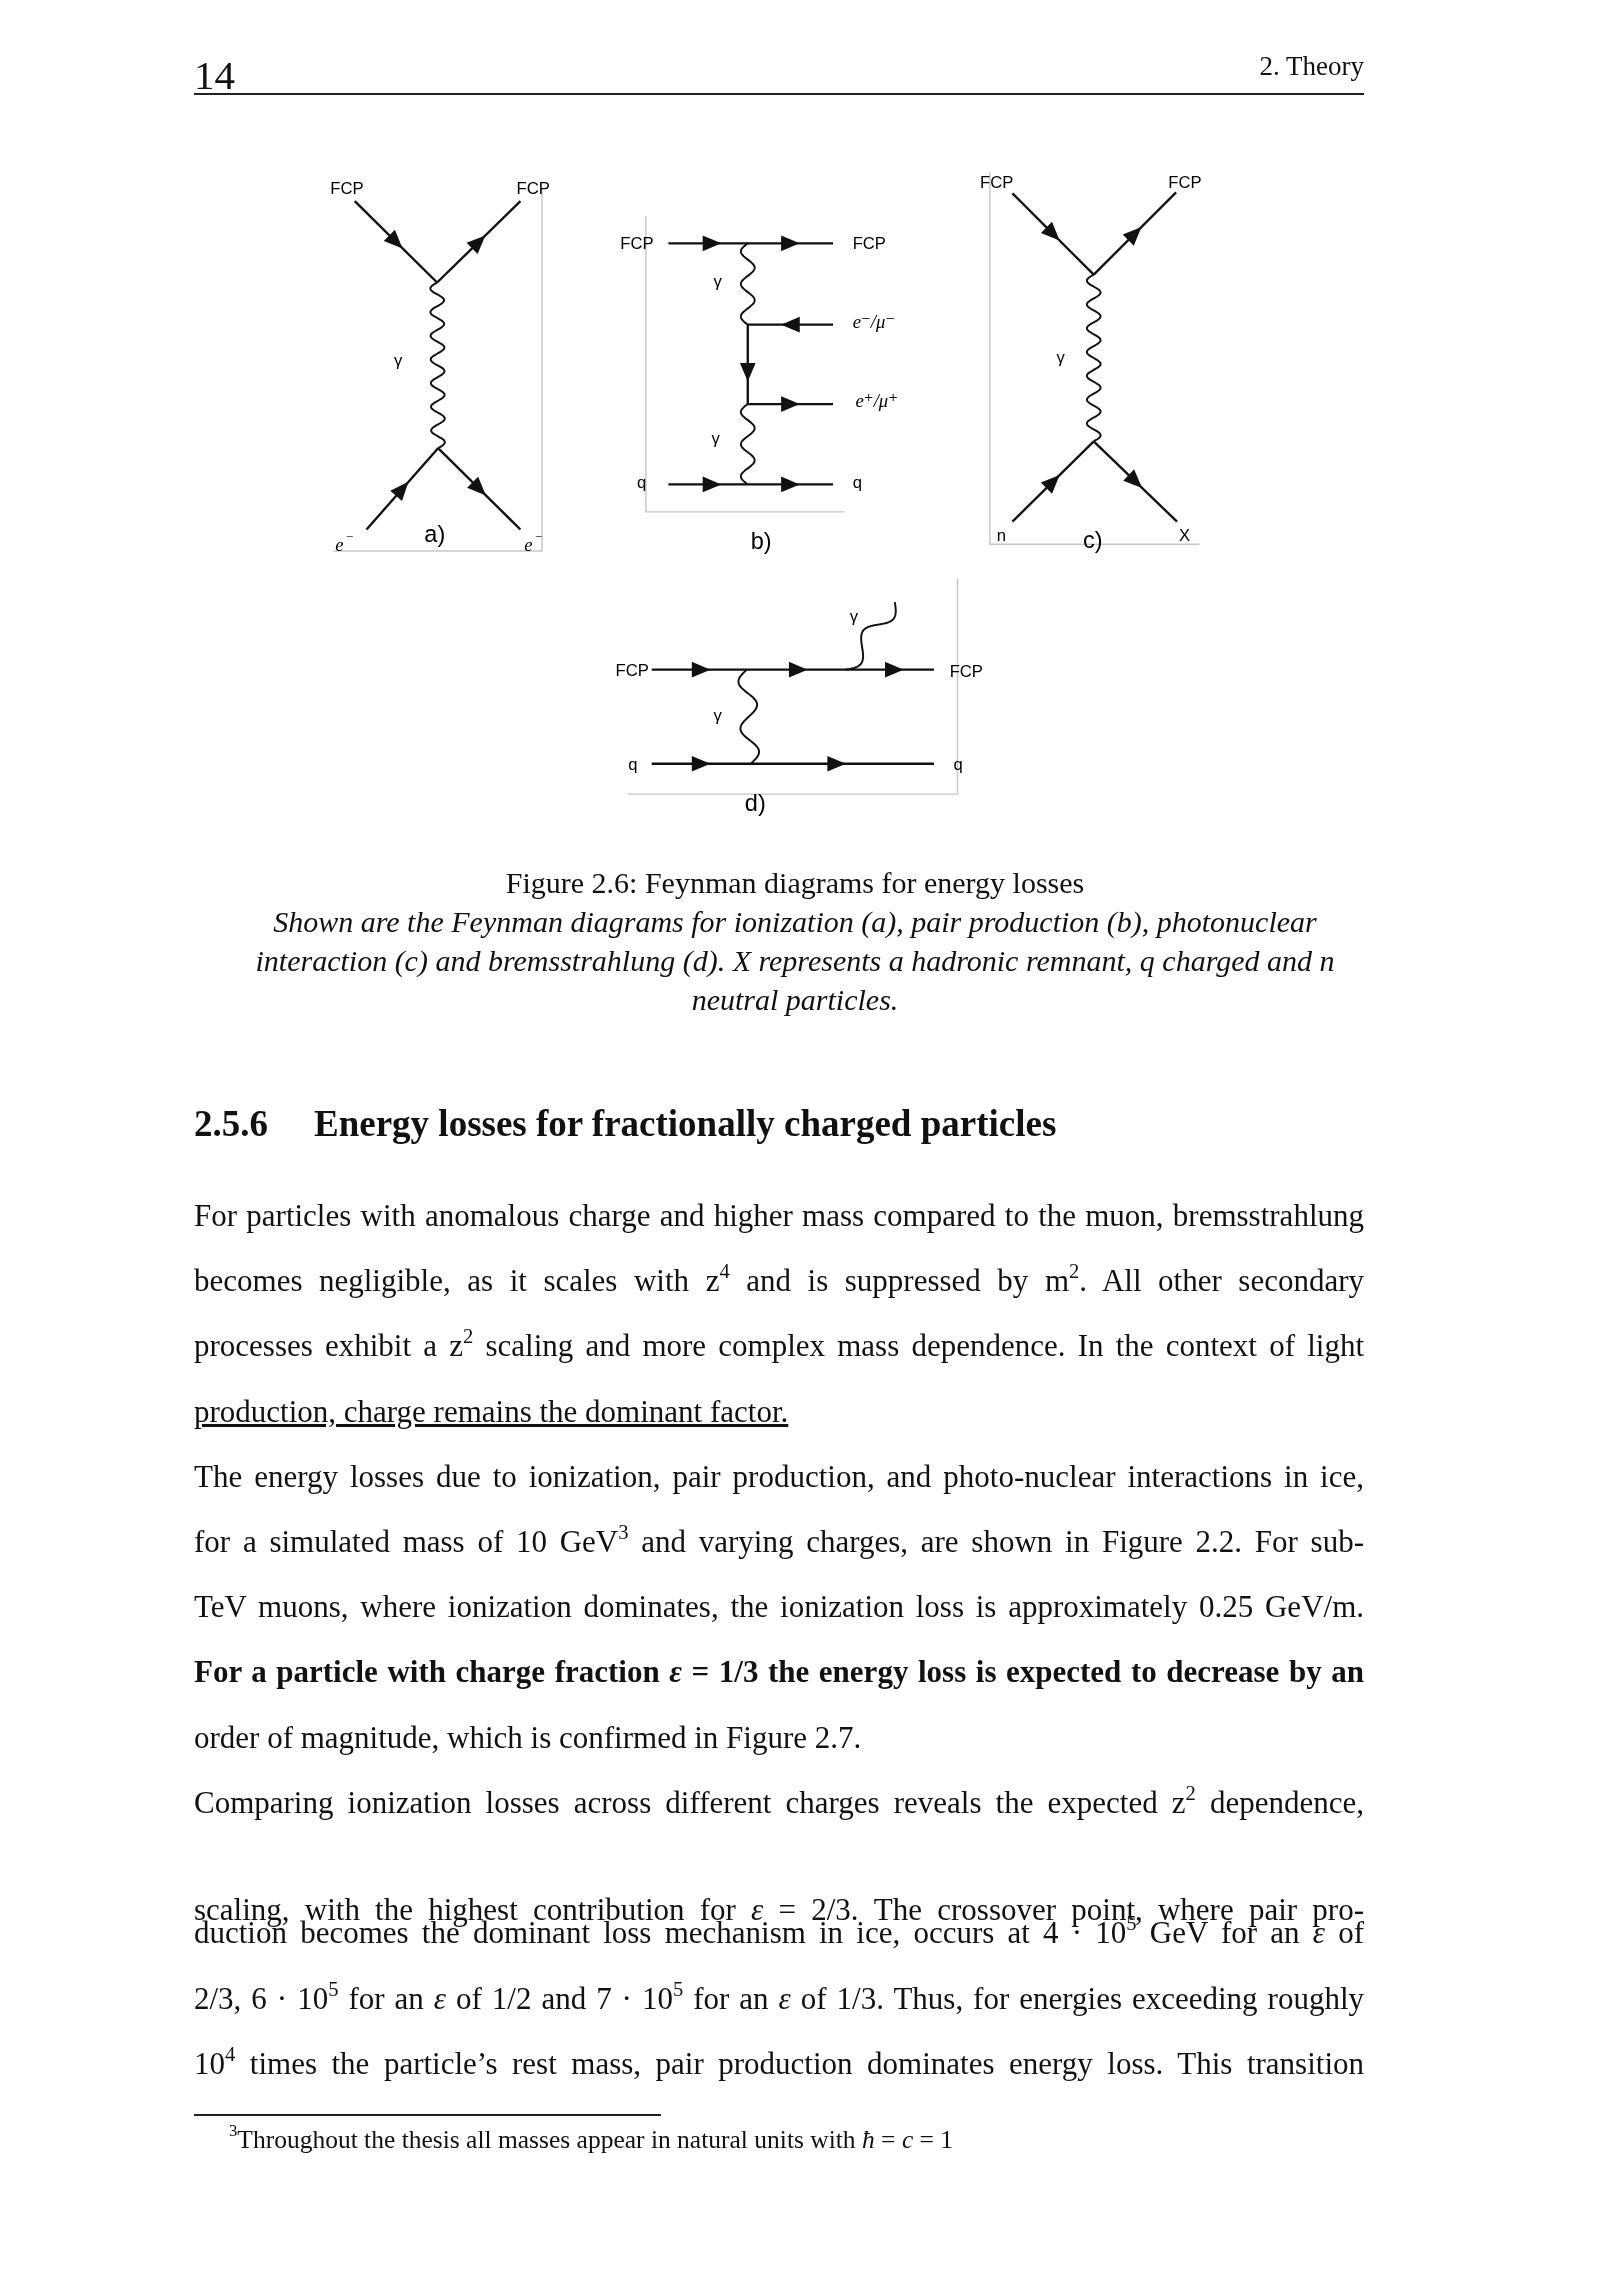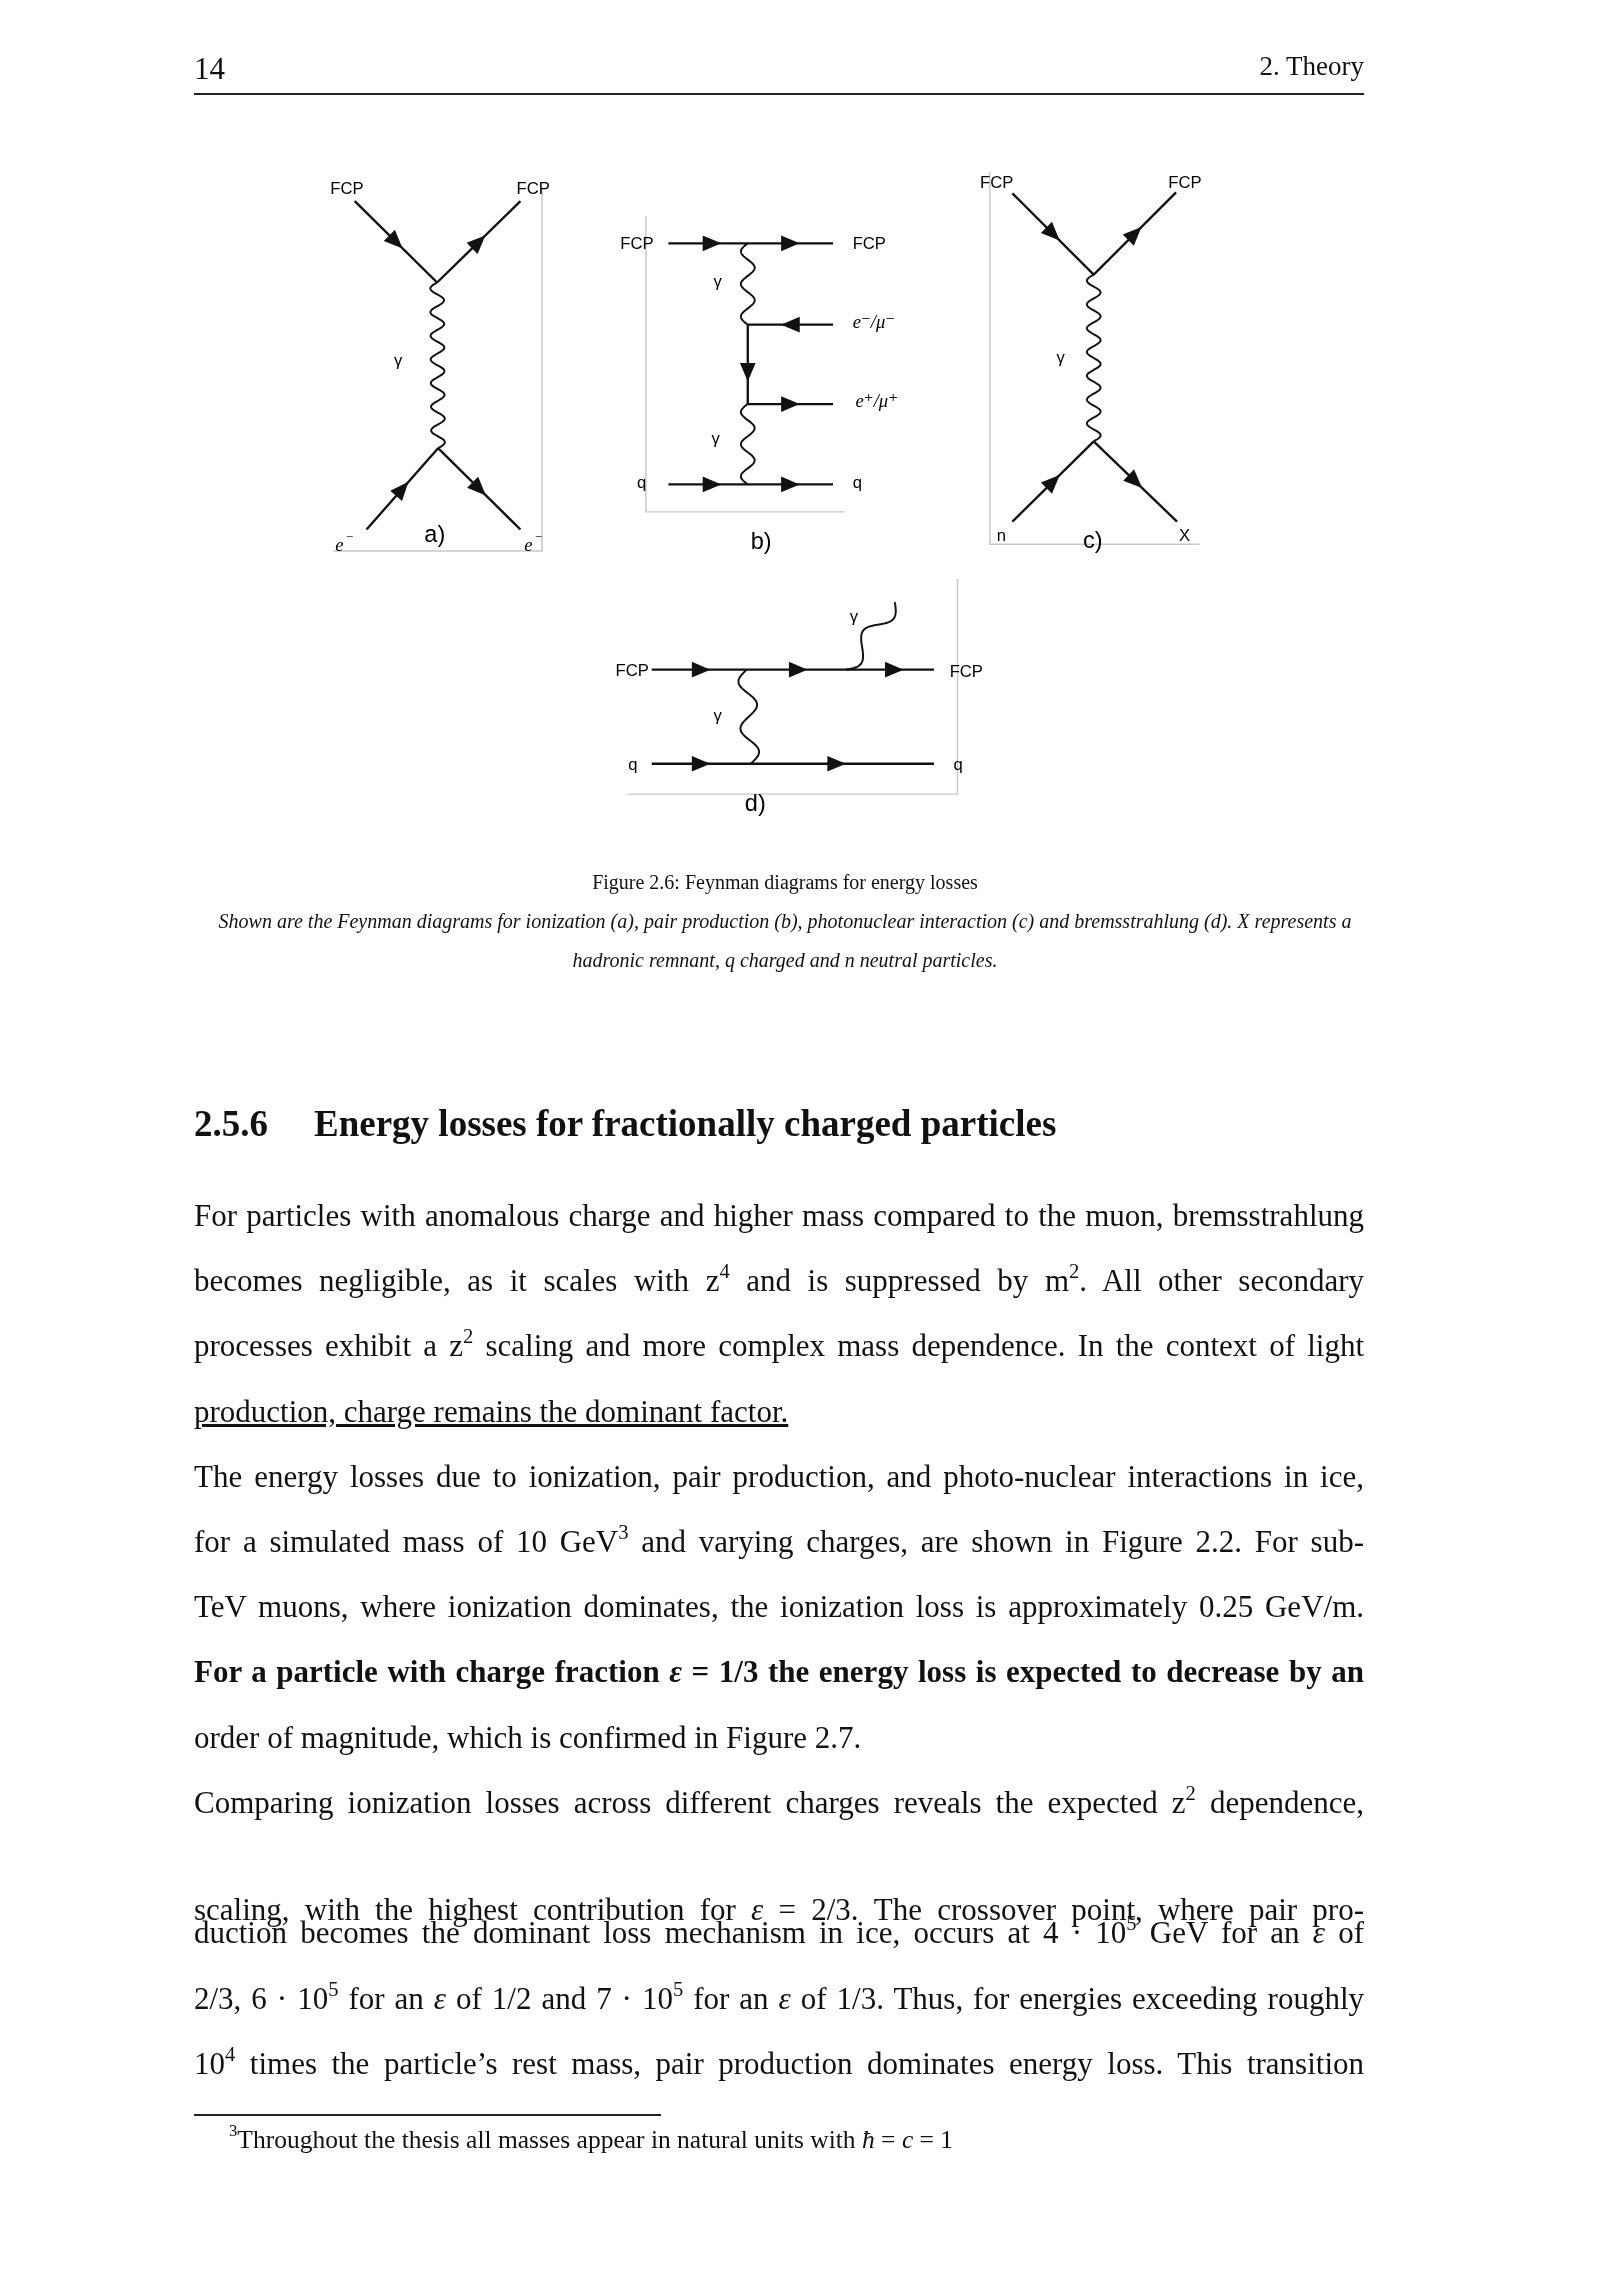--- a/index.html
+++ b/index.html
@@ -1,25 +1,25 @@
 <!DOCTYPE html>
 <html><head>
 <meta charset="utf-8">
 <style>
   html, body { margin: 0; padding: 0; background: #ffffff; }
   body { width: 1621px; height: 2293px; position: relative; overflow: hidden; color: #111; }
   .serif { font-family: "Liberation Serif", "DejaVu Serif", serif; }
   .sans { font-family: "Liberation Sans", "DejaVu Sans", sans-serif; }
-  #header-page { position: absolute; left: 194px; top: 51px; font-size: 31px; }
+  #header-page { position: absolute; left: 194px; top: 51px; font-size: 41px; }
   #header-chapter { position: absolute; right: 257px; top: 51px; font-size: 27px; }
   #header-rule { position: absolute; left: 194px; top: 93px; width: 1170px; height: 2px; background: #222; }
 
   #figure { position: absolute; left: 0; top: 0; width: 1621px; height: 863px; }
 
-  .caption { position: absolute; left: 200px; width: 1170px; text-align: center; font-size: 20px; line-height: 39px; }
+  .caption { position: absolute; left: 210px; width: 1170px; text-align: center; font-size: 30px; line-height: 39px; }
   #caption-title { top: 863px; }
   #caption-desc { top: 902px; font-style: italic; }
 
   #section-heading { position: absolute; left: 194px; top: 1102px; font-size: 37px; font-weight: bold; white-space: nowrap; }
   #section-heading .num { display: inline-block; width: 120px; }
 
   .line { position: absolute; left: 194px; width: 1170px; font-size: 31px; white-space: nowrap; height: 39px; line-height: 39px; }
   .line.just { text-align: justify; text-align-last: justify; white-space: normal; }
   .line sup { font-size: 20.6px; line-height: 0; position: relative; top: -2px; }
   .line .mi { font-style: italic; }

